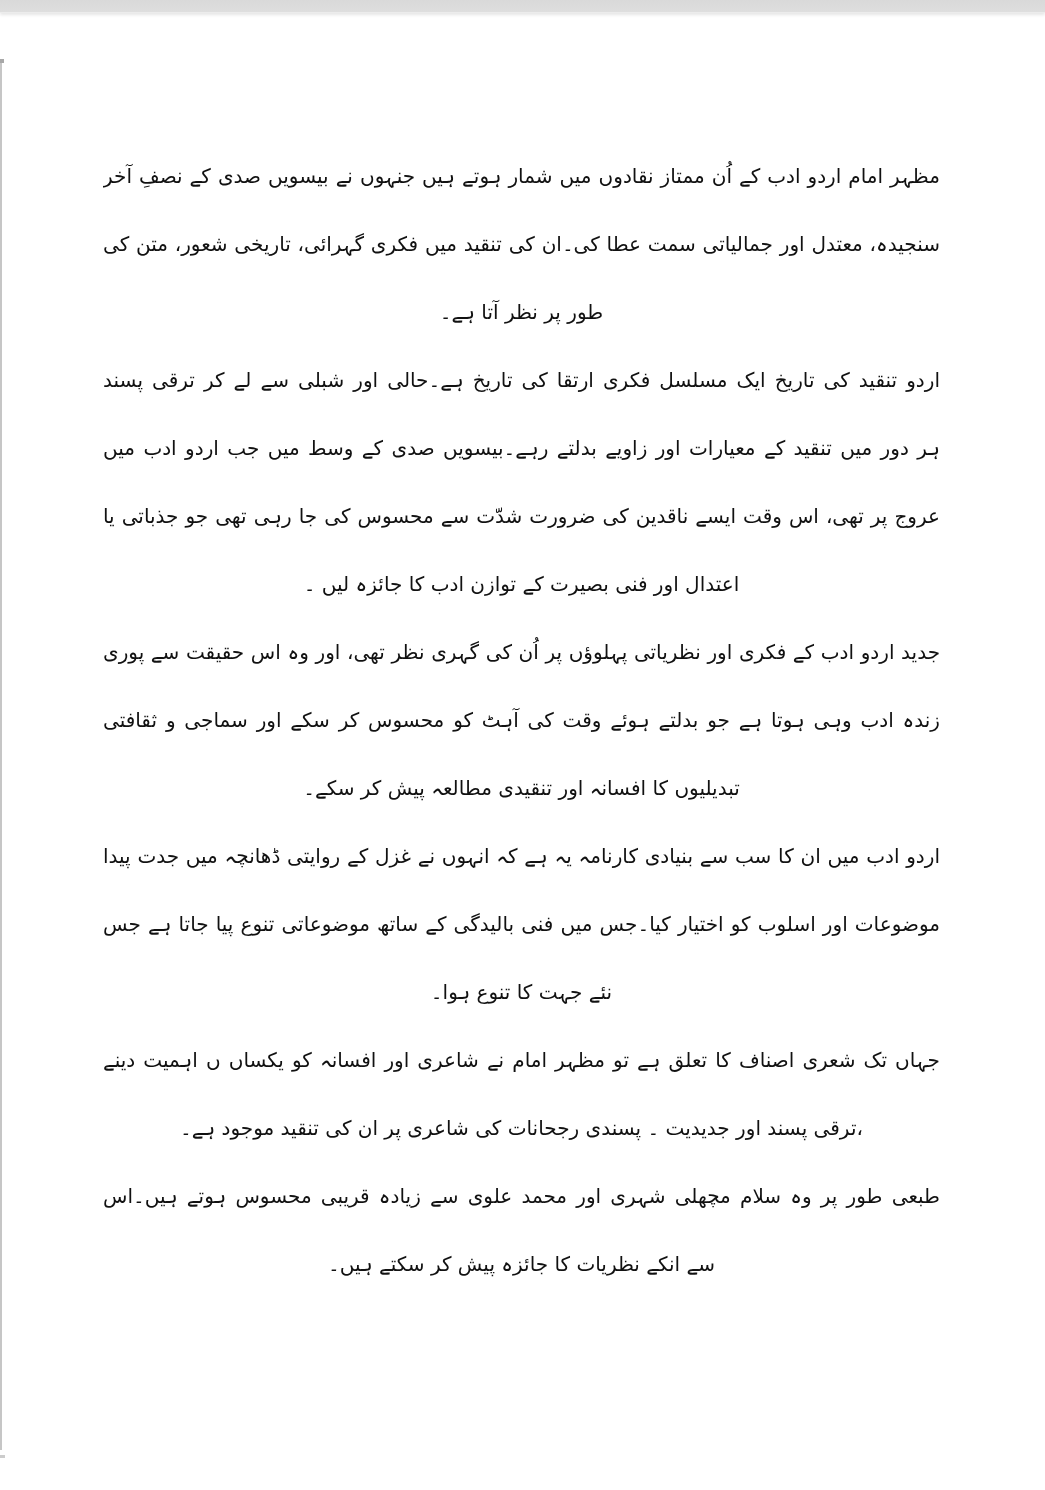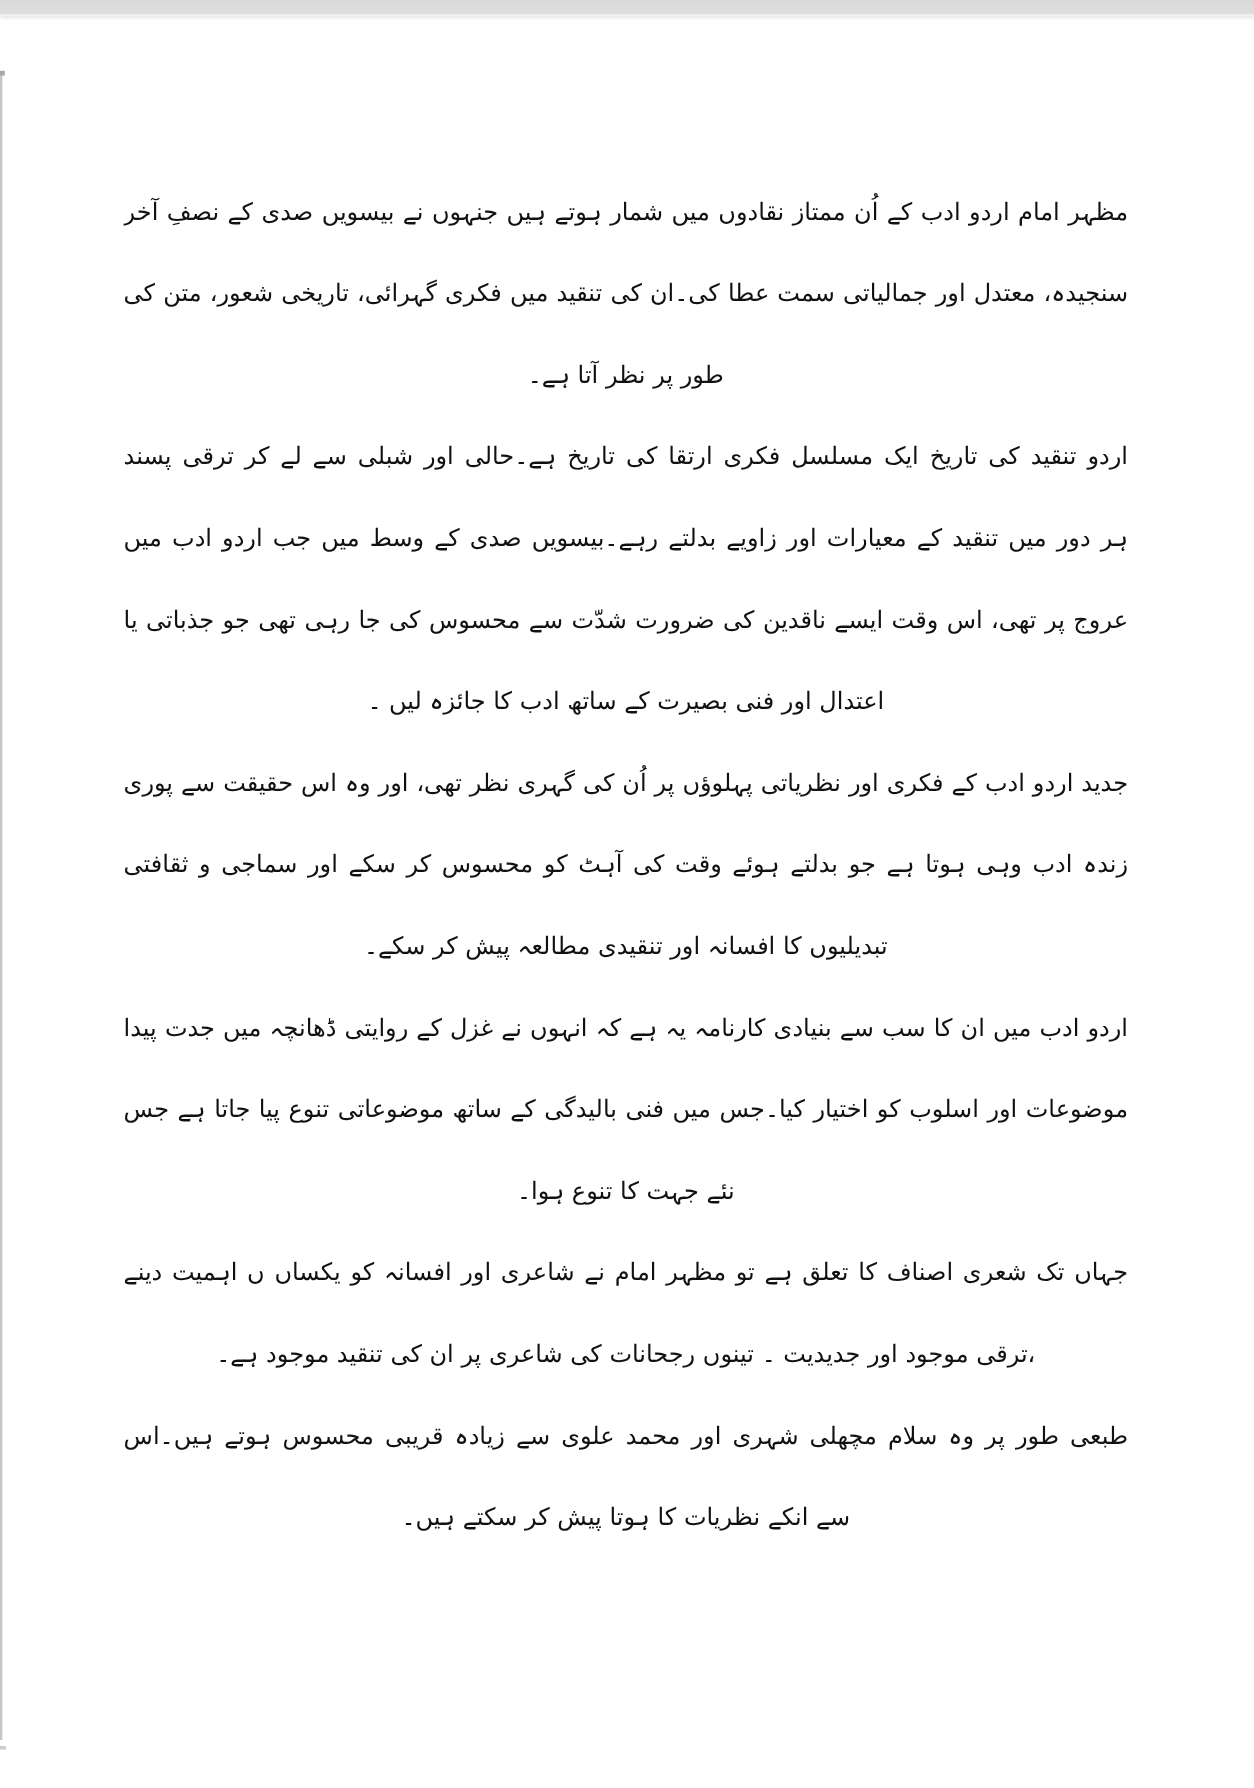--- a/index.html
+++ b/index.html
@@ -80,34 +80,34 @@
   <main class="text-area" dir="rtl" style="color: rgb(17, 17, 17);">
       <div class="para">
         <div class="line justify">مظہر امام اردو ادب کے اُن ممتاز نقادوں میں شمار ہوتے ہیں جنہوں نے بیسویں صدی کے نصفِ آخر میں اردو تنقید کو ایک</div>
         <div class="line justify">سنجیدہ، معتدل اور جمالیاتی سمت عطا کی۔ان کی تنقید میں فکری گہرائی، تاریخی شعور، متن کی مرکزیت اور فنی توازن نمایاں</div>
         <div class="line center">طور پر نظر آتا ہے۔</div>
       </div>
       <div class="para">
         <div class="line justify">اردو تنقید کی تاریخ ایک مسلسل فکری ارتقا کی تاریخ ہے۔حالی اور شبلی سے لے کر ترقی پسند تحریک اور پھر جدیدیت تک،</div>
         <div class="line justify">ہر دور میں تنقید کے معیارات اور زاویے بدلتے رہے۔بیسویں صدی کے وسط میں جب اردو ادب میں نظریاتی کشمکش اپنے</div>
         <div class="line justify">عروج پر تھی، اس وقت ایسے ناقدین کی ضرورت شدّت سے محسوس کی جا رہی تھی جو جذباتی یا نظریاتی شدت کے بجائے</div>
-        <div class="line center">اعتدال اور فنی بصیرت کے ساتھ ادب کا جائزہ لیں ۔</div>
+        <div class="line center">اعتدال اور فنی بصیرت کے توازن ادب کا جائزہ لیں ۔</div>
       </div>
       <div class="para">
         <div class="line justify">جدید اردو ادب کے فکری اور نظریاتی پہلوؤں پر اُن کی گہری نظر تھی، اور وہ اس حقیقت سے پوری طرح باخبر تھے کہ</div>
         <div class="line justify">زندہ ادب وہی ہوتا ہے جو بدلتے ہوئے وقت کی آہٹ کو محسوس کر سکے اور سماجی و ثقافتی زندگی میں رونما ہونے والی</div>
         <div class="line center">تبدیلیوں کا افسانہ اور تنقیدی مطالعہ پیش کر سکے۔</div>
       </div>
       <div class="para">
         <div class="line justify">اردو ادب میں ان کا سب سے بنیادی کارنامہ یہ ہے کہ انہوں نے غزل کے روایتی ڈھانچہ میں جدت پیدا کی اور نئے</div>
         <div class="line justify">موضوعات اور اسلوب کو اختیار کیا۔جس میں فنی بالیدگی کے ساتھ موضوعاتی تنوع پیا جاتا ہے جس سے شاعری میں ایک</div>
         <div class="line center">نئے جہت کا تنوع ہوا۔</div>
       </div>
       <div class="para">
         <div class="line justify">جہاں تک شعری اصناف کا تعلق ہے تو مظہر امام نے شاعری اور افسانہ کو یکساں ں اہمیت دینے کی کوشش کی ہے۔کلاسیکی</div>
-        <div class="line center">،ترقی موجود اور جدیدیت ۔ تینوں رجحانات کی شاعری پر ان کی تنقید موجود ہے۔</div>
+        <div class="line center">،ترقی پسند اور جدیدیت ۔ پسندی رجحانات کی شاعری پر ان کی تنقید موجود ہے۔</div>
       </div>
       <div class="para">
         <div class="line justify">طبعی طور پر وہ سلام مچھلی شہری اور محمد علوی سے زیادہ قریبی محسوس ہوتے ہیں۔اس سلسلے میں ہم اردو غزل کے حوالے</div>
-        <div class="line center">سے انکے نظریات کا ہوتا پیش کر سکتے ہیں۔</div>
+        <div class="line center">سے انکے نظریات کا جائزہ پیش کر سکتے ہیں۔</div>
       </div>
     </main>
 </div>
 
 </body></html>

